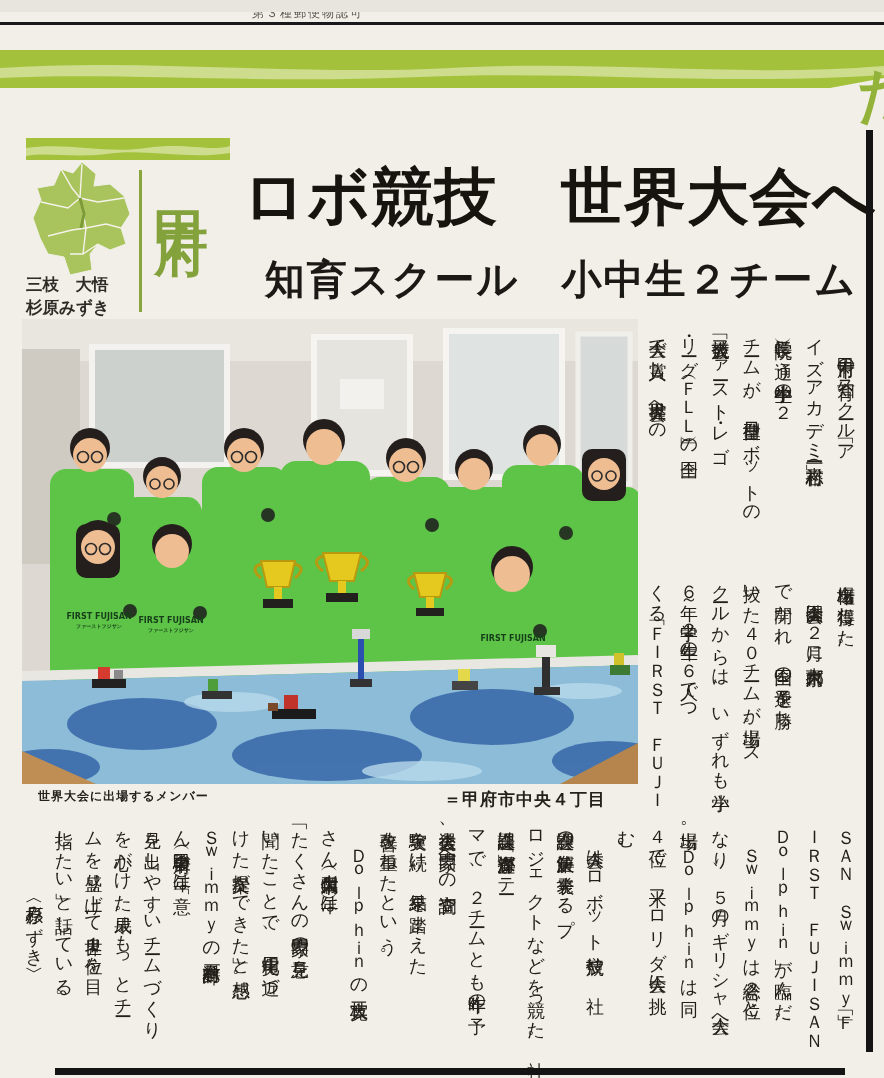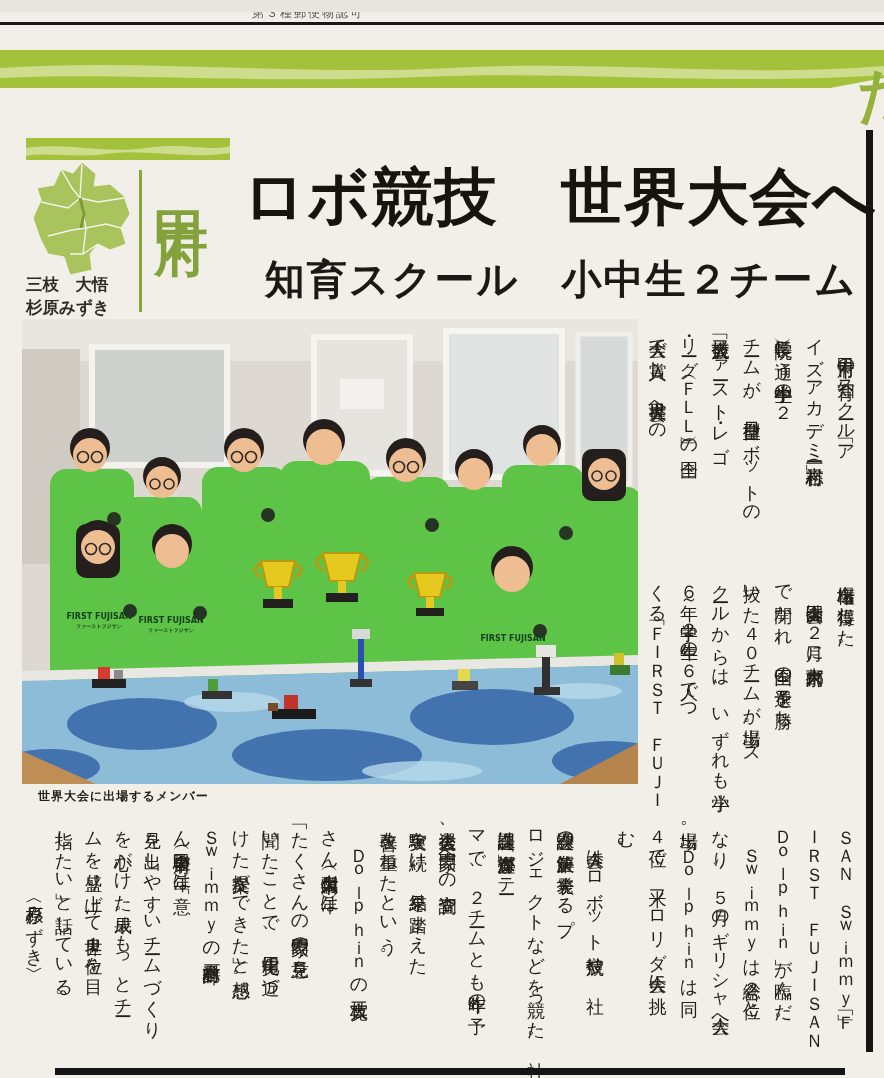--- a/index.html
+++ b/index.html
@@ -304,20 +304,21 @@
           <g>
               <rect x="588" y="346" width="20" height="10" fill="#3d7a33"></rect>
               <rect x="592" y="334" width="10" height="12" fill="#d0c22a"></rect>
             </g>
         </g>
       </g>
     </svg>
   </div>
 
   <div class="abs caption-left gothic">世界大会に出場するメンバー</div>
+  <div class="abs caption-right gothic">＝甲府市中央４丁目</div>
 
   <div class="abs dan dan1 vtext">
       <div>　甲府市の知育スクール「ア</div>
       <div>イズアカデミー」（志村裕一</div>
       <div>学院長）に通う小中学生の２</div>
       <div>チームが、自律型ロボットの</div>
       <div>競技大会「ファースト・レゴ</div>
       <div>・リーグ（ＦＬＬ）」の全国</div>
       <div>大会で入賞し、世界大会への</div>
     </div>

